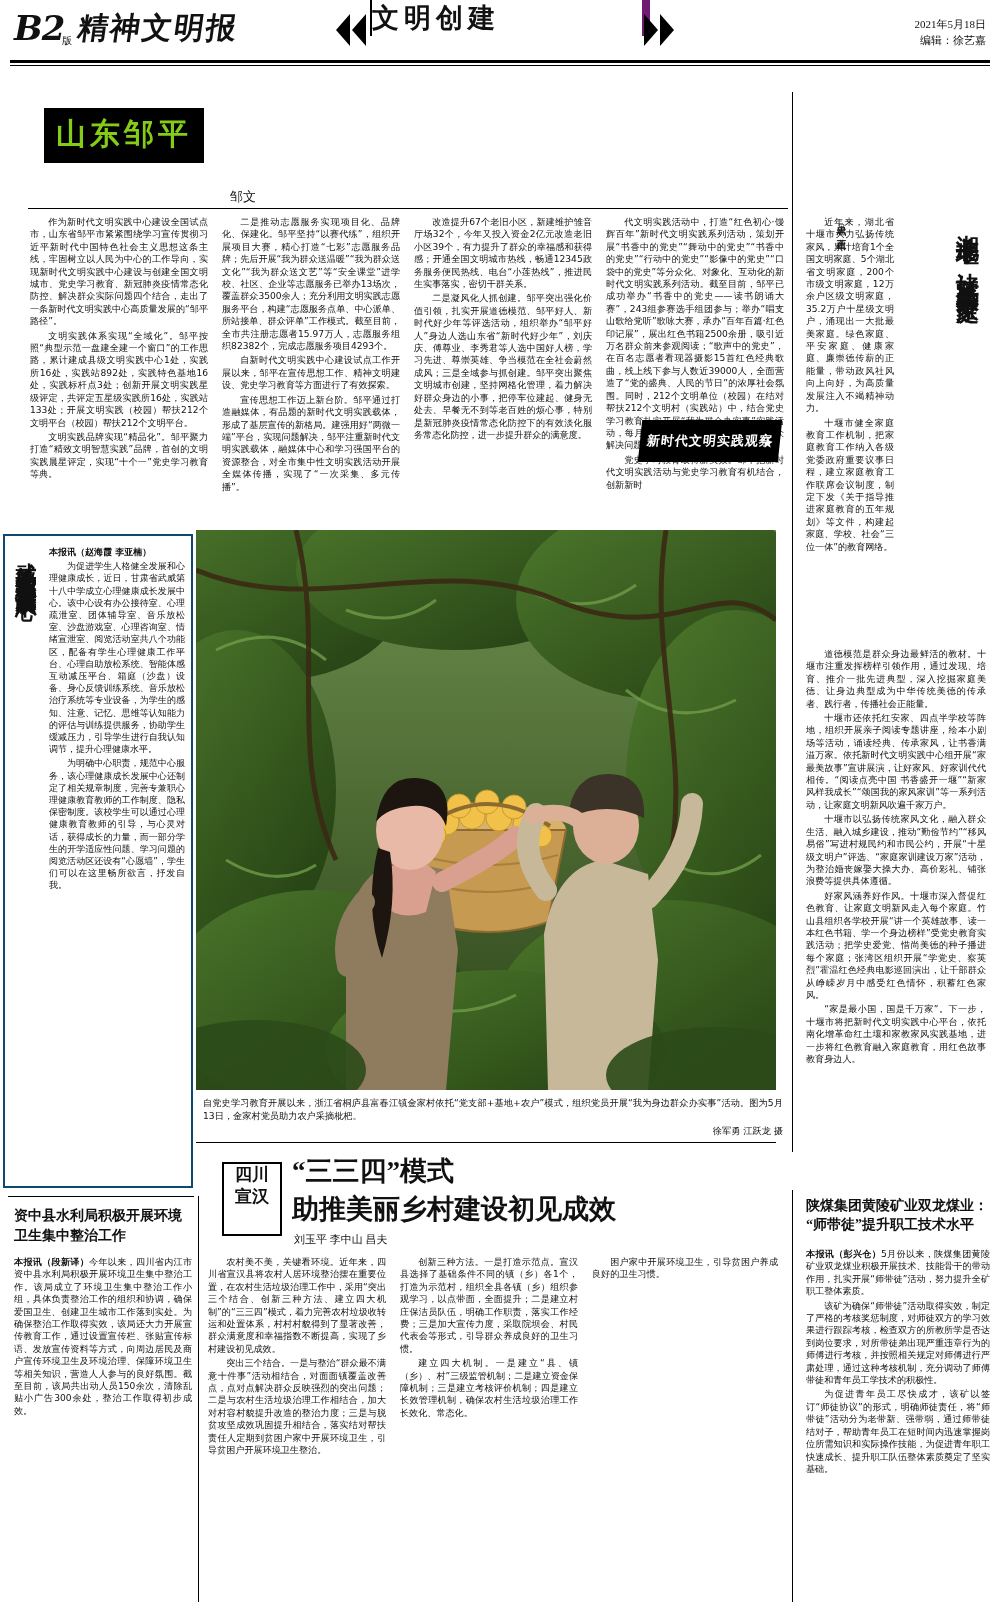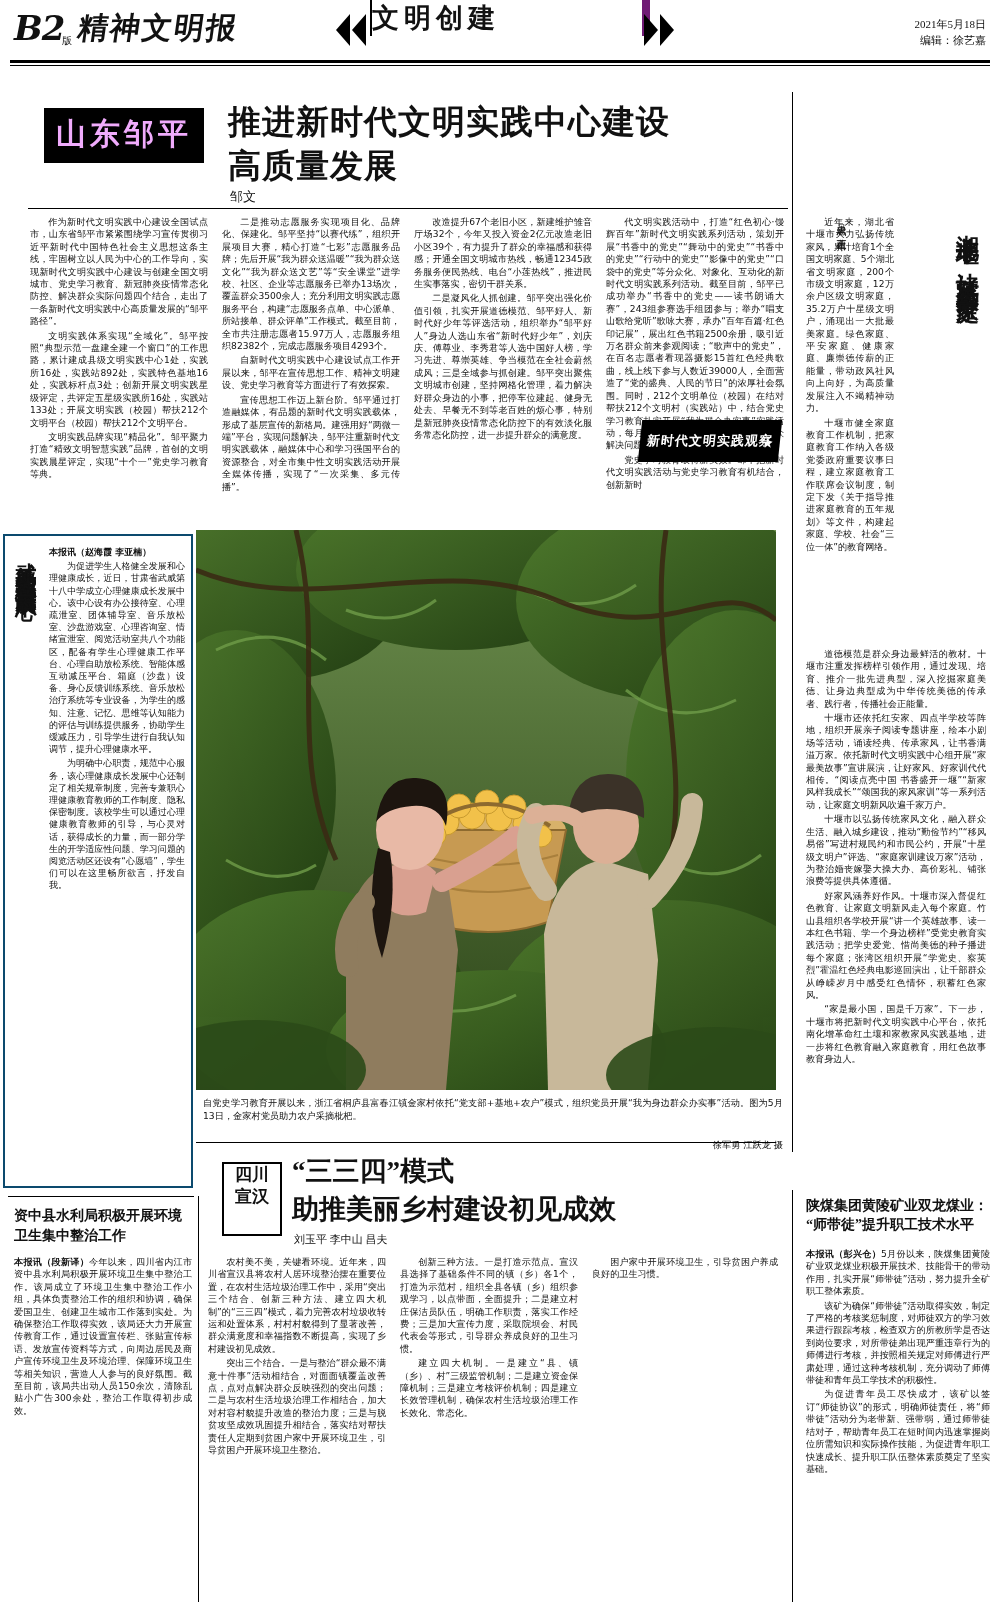--- a/index.html
+++ b/index.html
@@ -20,42 +20,42 @@
   .mh-logo{position:absolute;left:78px;top:8px;font-size:30px;font-weight:bold;font-family:"DejaVu Serif",serif;letter-spacing:2px;transform:skewX(-8deg);}
   .mh-center{position:absolute;left:370px;top:0;width:270px;height:36px;border-left:2px solid #000;border-right:8px solid #701a75;}
   .mh-center span{font-size:27px;font-weight:bold;letter-spacing:5px;line-height:36px;}
   .arrow-l{position:absolute;left:352px;top:14px;width:0;height:0;border-top:16px solid transparent;border-bottom:16px solid transparent;border-right:14px solid #000;}
   .arrow-l2{position:absolute;left:336px;top:14px;width:0;height:0;border-top:16px solid transparent;border-bottom:16px solid transparent;border-right:14px solid #000;}
   .arrow-r{position:absolute;left:644px;top:14px;width:0;height:0;border-top:16px solid transparent;border-bottom:16px solid transparent;border-left:14px solid #000;}
   .arrow-r2{position:absolute;left:660px;top:14px;width:0;height:0;border-top:16px solid transparent;border-bottom:16px solid transparent;border-left:14px solid #000;}
   .mh-date{position:absolute;right:14px;top:16px;text-align:right;font-size:11px;line-height:16px;}
   .mh-rule{position:absolute;left:10px;top:60px;width:980px;height:3px;background:#000;}
   .mh-rule2{position:absolute;left:10px;top:65px;width:980px;height:1px;background:#000;}
-  .hl-tag{position:absolute;left:44px;top:108px;background:#000;color:#f0abfc;font-size:30px;font-weight:bold;letter-spacing:4px;padding:6px 12px 8px 12px;}
+  .hl-tag{position:absolute;left:44px;top:108px;background:#000;color:#84cc16;font-size:30px;font-weight:bold;letter-spacing:4px;padding:6px 12px 8px 12px;}
   .hl-main{position:absolute;left:228px;top:100px;font-size:33px;font-weight:bold;line-height:44px;letter-spacing:1px;}
   .hl-byline{position:absolute;left:230px;top:188px;font-size:13px;}
 
   
   .col{position:absolute;font-size:9.1px;line-height:12.4px;text-align:justify;color:#111;
        font-family:"DejaVu Sans","Liberation Sans",sans-serif;}
   .col p{margin:0 0 2px 0;text-indent:2em;}
 
   
   .tc{top:216px;}
 
   
   .redbox{position:absolute;left:3px;top:534px;width:186px;height:650px;border:2px solid #0c4a6e;}
   .redbox .vtitle{position:absolute;left:6px;top:10px;writing-mode:vertical-rl;text-orientation:upright;font-size:21px;font-weight:bold;line-height:30px;letter-spacing:2px;height:620px;}
   .redbox .btxt{position:absolute;left:44px;top:10px;width:136px;height:628px;font-size:9px;line-height:12.2px;text-align:justify;font-family:"DejaVu Sans","Liberation Sans",sans-serif;}
   .redbox .btxt p{margin:0 0 2px 0;text-indent:2em;}
 
   
   .photo{position:absolute;left:196px;top:530px;width:580px;height:560px;overflow:hidden;background:#2d4a1e;}
   .cap{position:absolute;left:196px;top:1096px;width:580px;font-size:9.2px;line-height:13px;text-align:justify;font-family:"DejaVu Sans","Liberation Sans",sans-serif;padding-left:7px;}
-  .cap .credit{text-align:right;display:block;margin-top:16px;}
+  .cap .credit{text-align:right;display:block;margin-top:2px;}
 
   
   .lh-tag{position:absolute;left:222px;top:1162px;width:56px;height:70px;border:2px solid #000;text-align:center;}
   .lh-tag span{font-size:17px;font-weight:bold;letter-spacing:0;line-height:22px;display:block;}
   .lh-main{position:absolute;left:292px;top:1152px;font-size:27px;font-weight:bold;line-height:38px;}
   .lh-by{position:absolute;left:294px;top:1232px;font-size:11px;}
 
   .hr-thin{position:absolute;background:#000;height:1px;}
   .vr-thin{position:absolute;background:#000;width:1px;}
 
@@ -86,24 +86,20 @@
     <div class="arrow-r2"></div>
     <div class="mh-date">
       <div>2021年5月18日</div>
       <div>编辑：徐艺嘉</div>
     </div>
     <div class="mh-rule"></div>
     <div class="mh-rule2"></div>
   </div>
 
   <div class="hl-tag">山东邹平</div>
-  <div class="hl-main">
-    <div>推进新时代文明实践中心建设</div>
-    <div>高质量发展</div>
-  </div>
   <div class="hl-byline">邹文</div>
 
   <div class="hr-thin" style="left:28px;top:208px;width:760px;"></div>
   <div class="vr-thin" style="left:792px;top:92px;height:1060px;"></div>
 
   <div class="col tc" style="left:30px;width:178px;height:300px;">
     <p>作为新时代文明实践中心建设全国试点市，山东省邹平市紧紧围绕学习宣传贯彻习近平新时代中国特色社会主义思想这条主线，牢固树立以人民为中心的工作导向，实现新时代文明实践中心建设与创建全国文明城市、党史学习教育、新冠肺炎疫情常态化防控、解决群众实际问题四个结合，走出了一条新时代文明实践中心高质量发展的“邹平路径”。</p>
     <p>文明实践体系实现“全域化”。邹平按照“典型示范一盘建全建一个窗口”的工作思路，累计建成县级文明实践中心1处，实践所16处，实践站892处，实践特色基地16处，实践标杆点3处；创新开展文明实践星级评定，共评定五星级实践所16处，实践站133处；开展文明实践（校园）帮扶212个文明平台（校园）帮扶212个文明平台。</p>
     <p>文明实践品牌实现“精品化”。邹平聚力打造“精致文明智慧实践”品牌，首创的文明实践晨星评定，实现“十个一”党史学习教育等典。</p>
   </div>

